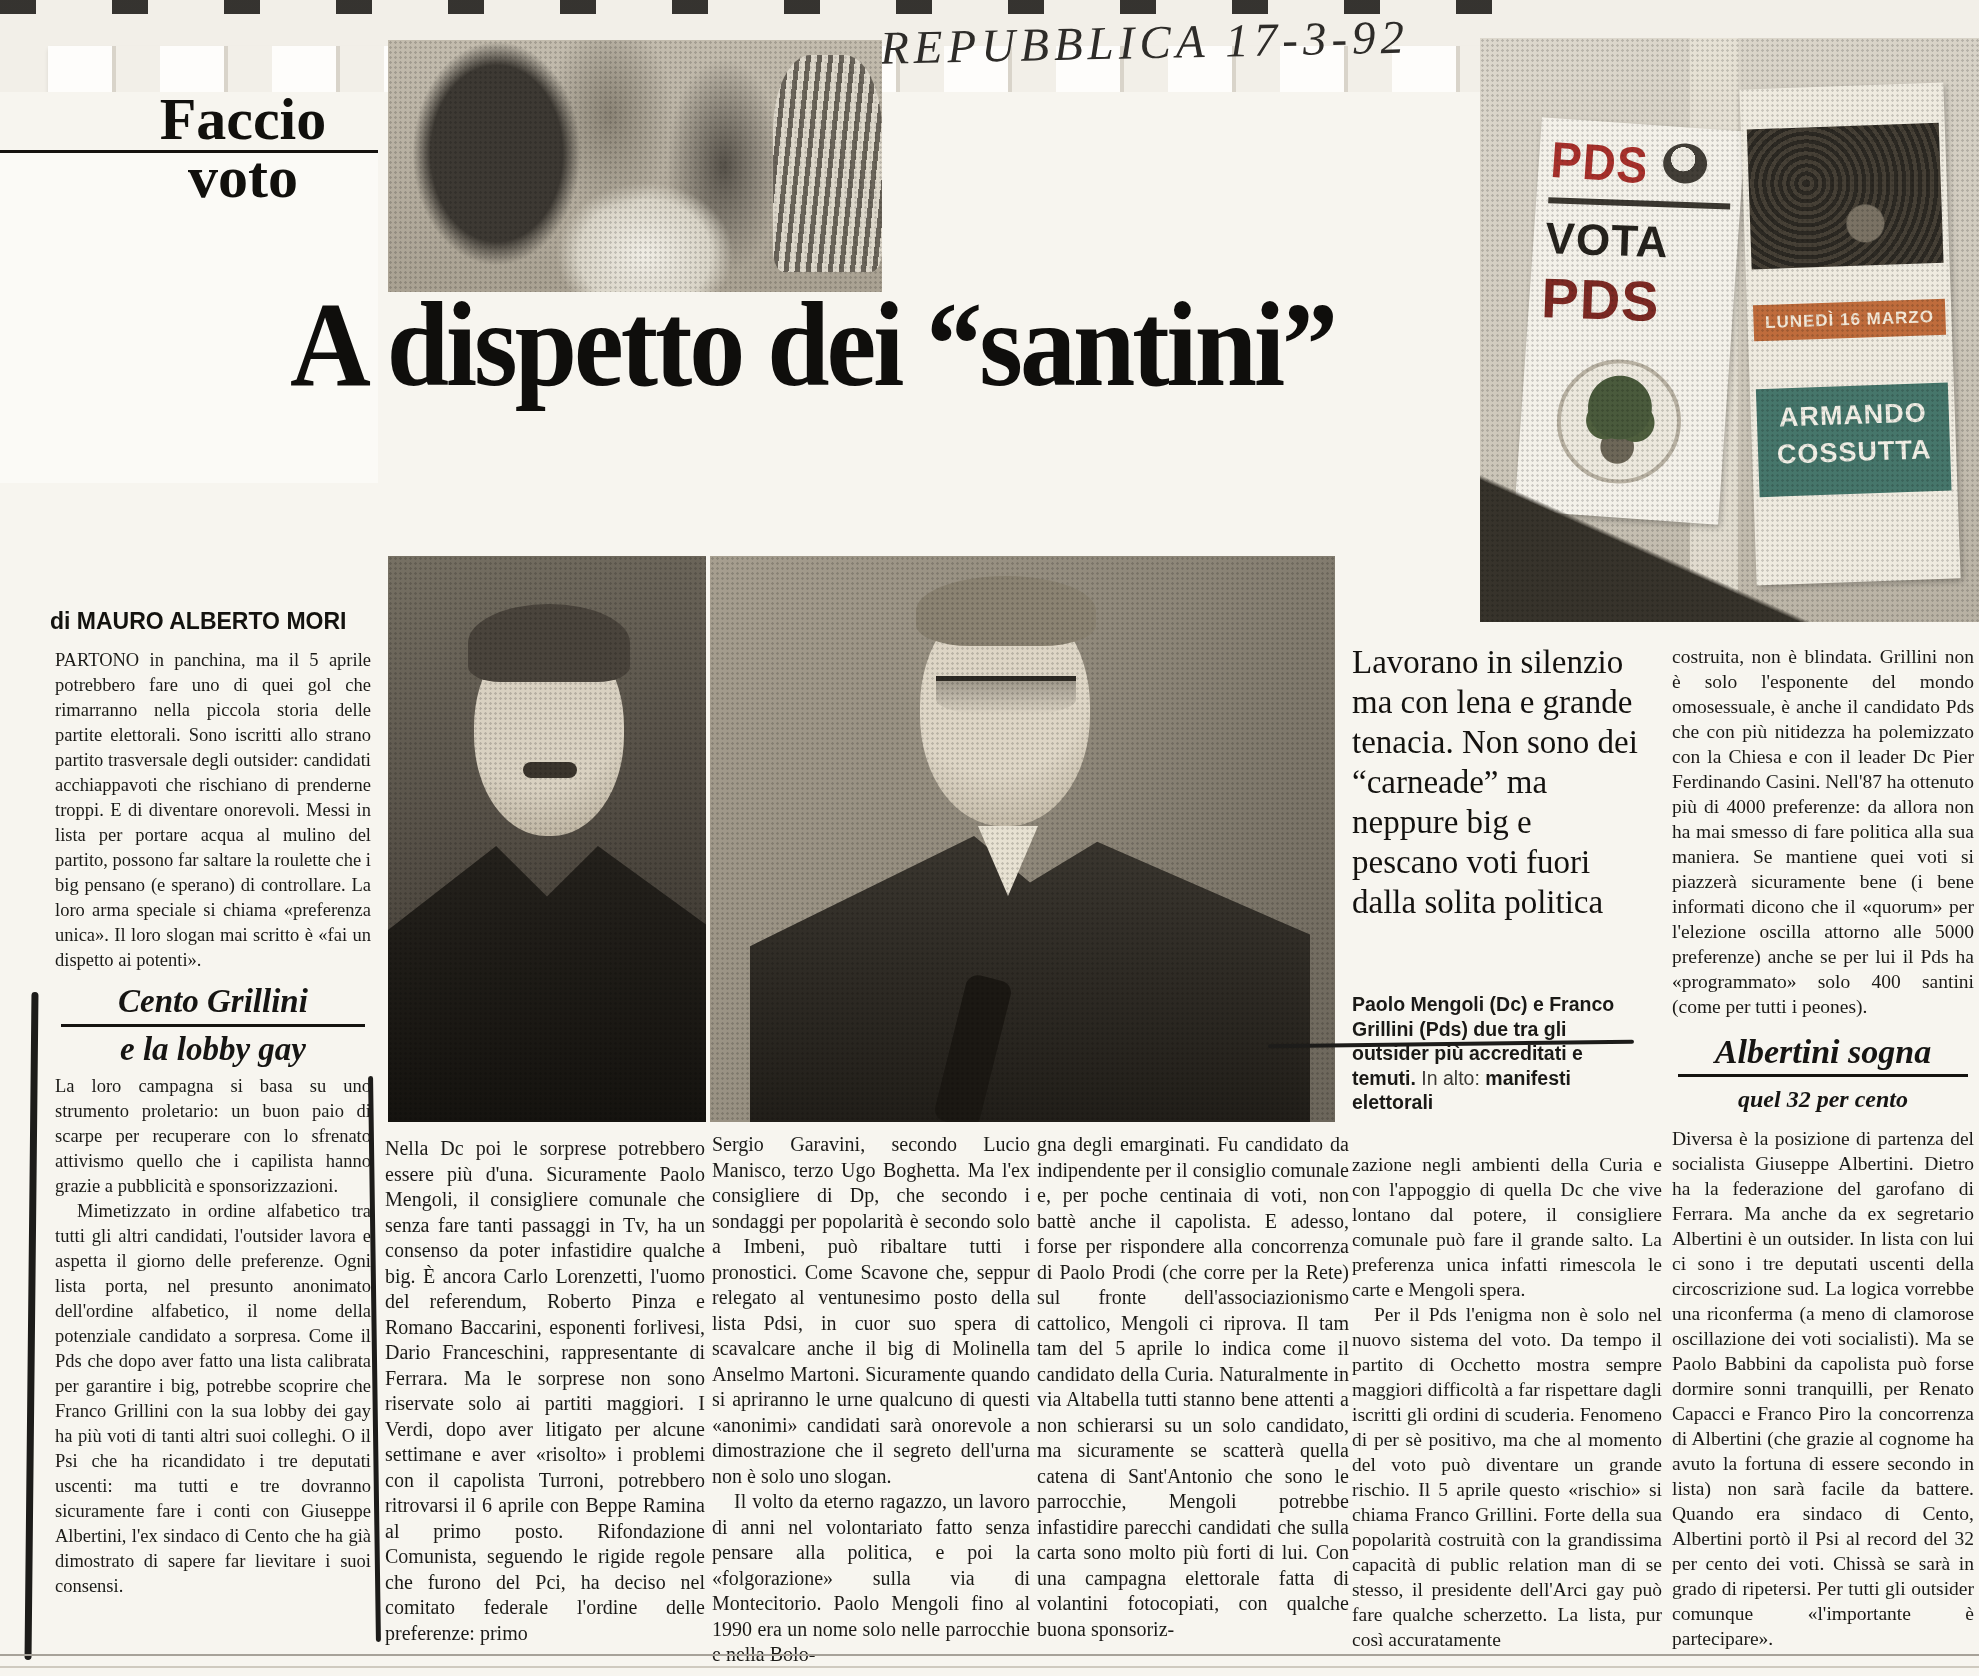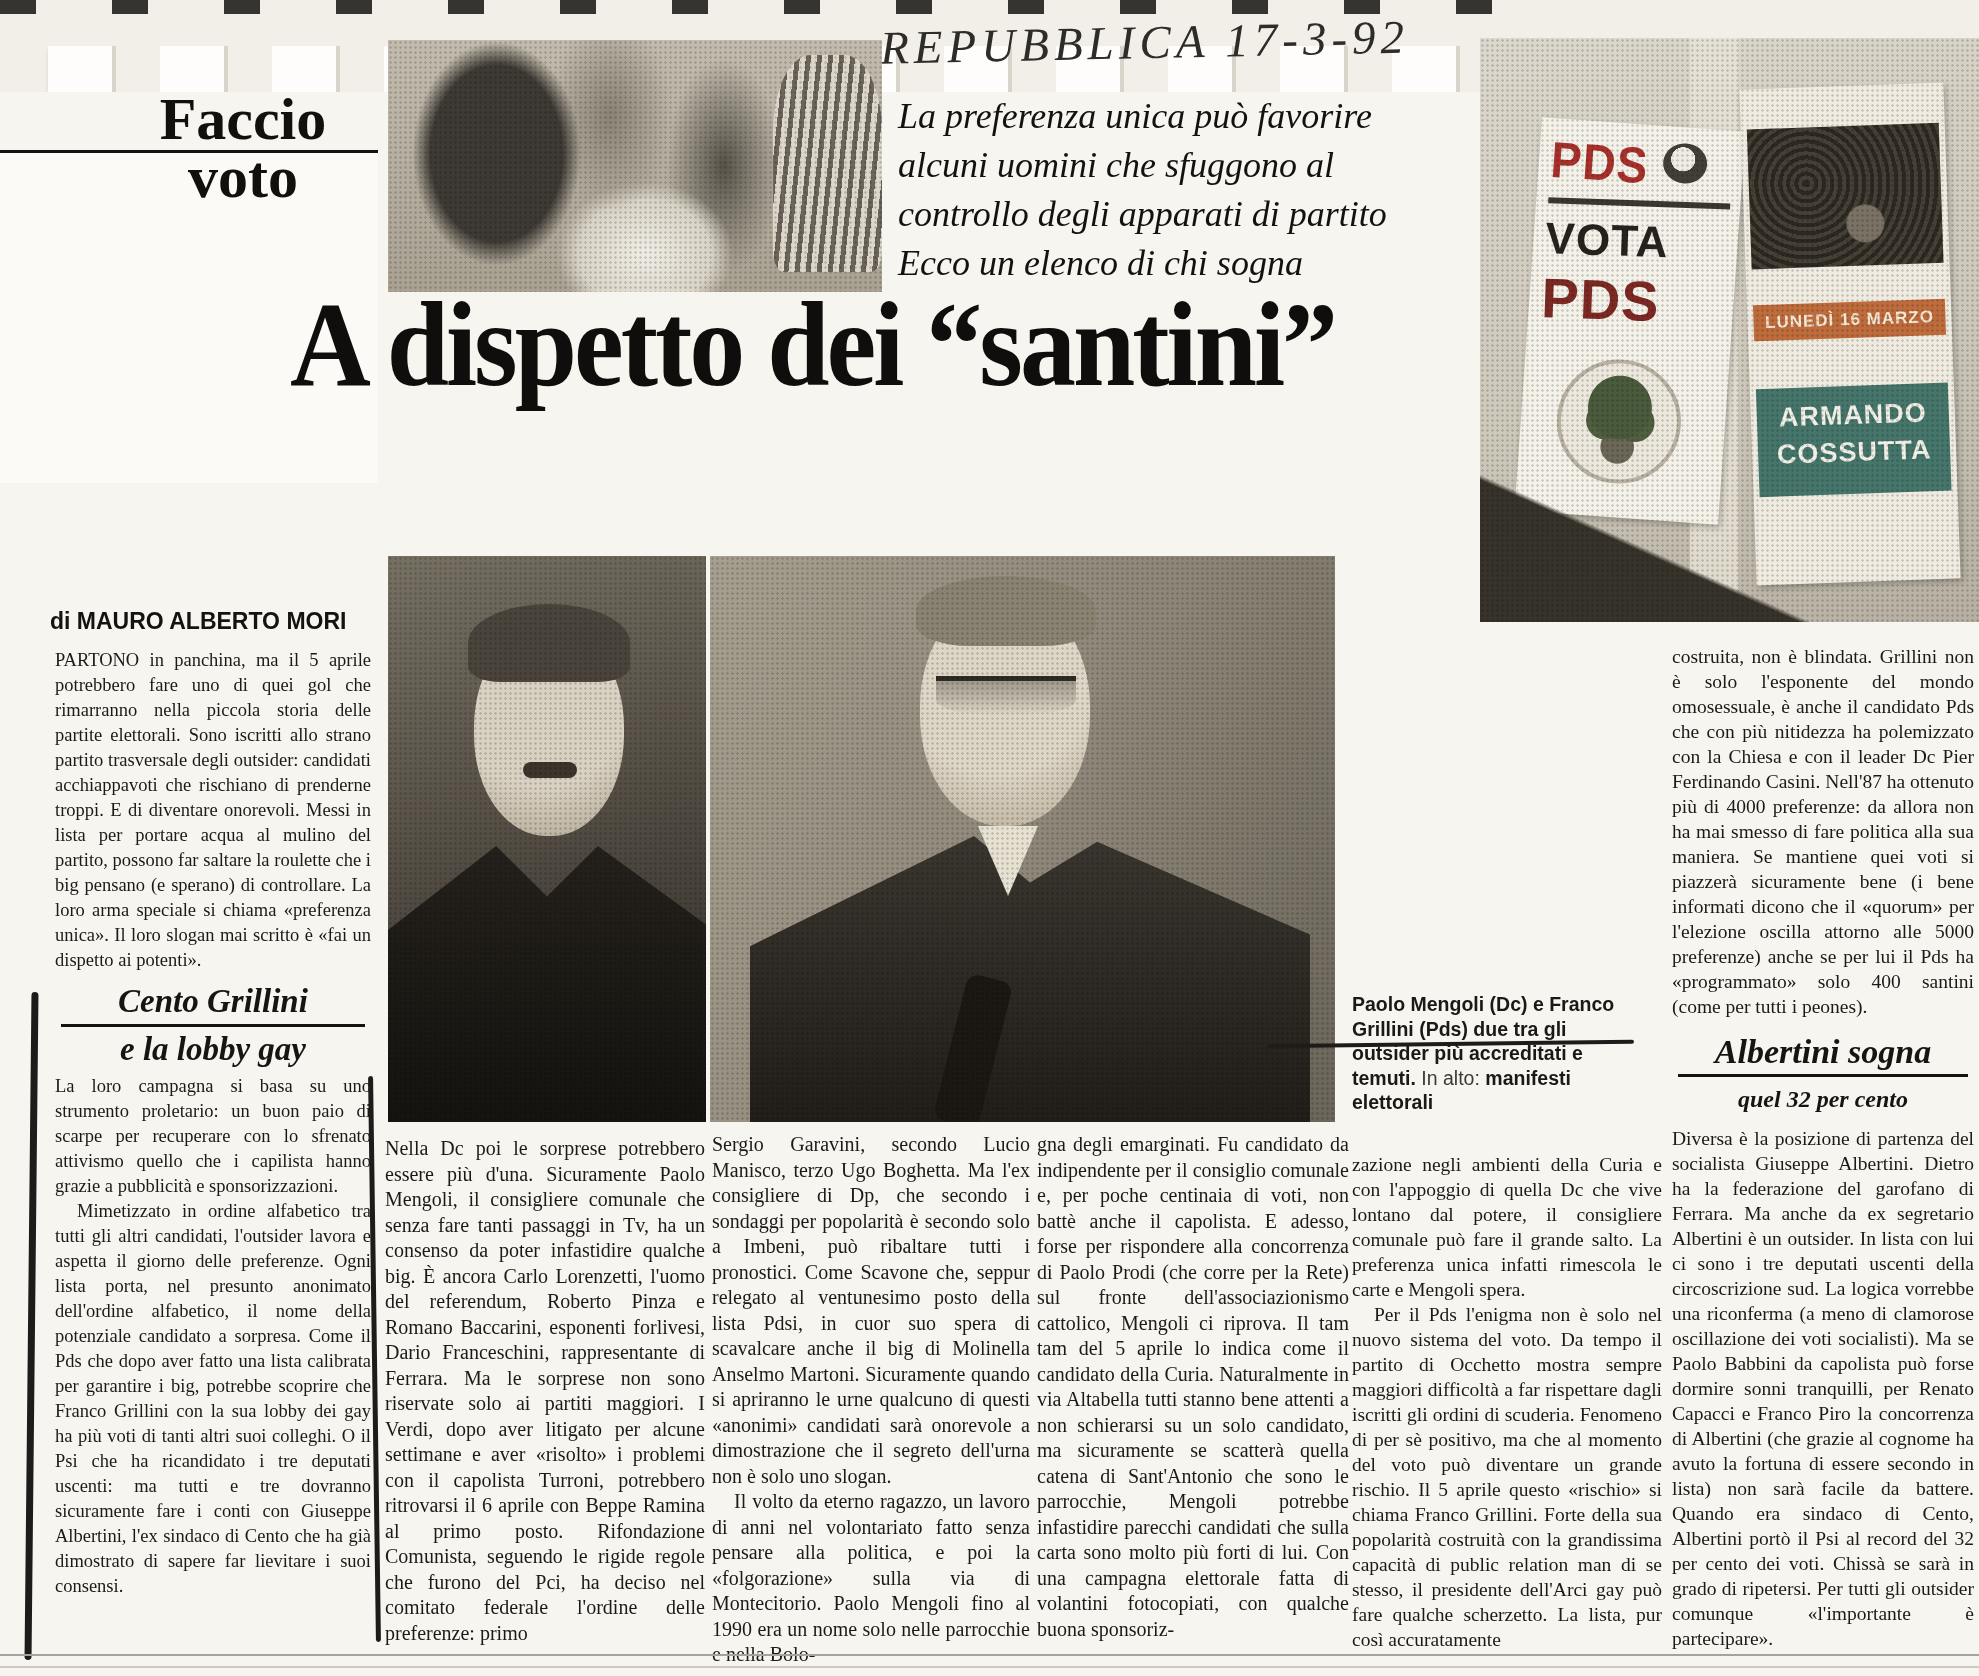--- a/index.html
+++ b/index.html
@@ -36,24 +36,20 @@
   <div class="abs" style="left:388px;top:40px;width:494px;height:252px;overflow:hidden;background:
         radial-gradient(ellipse 120px 160px at 22% 45%, #3d3933 0%, #3d3933 55%, transparent 70%),
         radial-gradient(ellipse 90px 140px at 45% 30%, #8a8375 0%, transparent 70%),
         radial-gradient(ellipse 110px 90px at 52% 85%, #efece4 0%, #d9d4c7 60%, transparent 80%),
         radial-gradient(ellipse 80px 150px at 68% 50%, #57524a 0%, transparent 72%),
         linear-gradient(#c3bcae,#a9a192);">
     <div class="abs" style="left:78%;top:6%;width:22%;height:86%;border-radius:35% 35% 10% 10%;background:repeating-linear-gradient(96deg,#6b655b 0 5px,#ddd7ca 5px 11px);"></div>
     <div class="ht"></div>
   </div>
 
-  <div class="abs serif" style="left:898px;top:92px;width:580px;font-style:italic;font-size:36px;line-height:49px;white-space:pre-line;color:#14120f;">La preferenza unica può favorire
-alcuni uomini che sfuggono al
-controllo degli apparati di partito
-Ecco un elenco di chi sogna</div>
 
   <div class="abs" style="left:1480px;top:38px;width:499px;height:584px;overflow:hidden;background:linear-gradient(165deg,#ddd8cd 0%,#cfc9bc 55%,#b7b0a2 100%);">
     <div class="abs" style="left:210px;top:0;width:48px;height:100%;background:#e8e3d7;opacity:.8;"></div>
 
     <div class="abs" style="left:48px;top:86px;width:182px;height:380px;background:#f4f1e9;transform:rotate(4deg);box-shadow:2px 3px 6px rgba(0,0,0,.25);padding:14px 10px 0 12px;">
       <span class="poster-txt" style="display:inline-block;font-size:46px;color:#a8312c;transform:scaleY(1.1);">PDS</span>
       <span class="abs" style="left:124px;top:16px;width:44px;height:40px;border-radius:50%;background:radial-gradient(circle at 45% 40%, #efece3 0 35%, #433f38 36% 100%);"></span>
       <div style="height:6px;background:#3c3831;margin:8px 0 10px 0;transform:rotate(-2deg);"></div>
       <div class="poster-txt" style="font-size:44px;color:#26231e;transform:rotate(-2deg);">VOTA</div>
       <div class="poster-txt" style="font-size:56px;color:#7d2a24;transform:rotate(-2deg);margin-top:2px;">PDS</div>
@@ -102,20 +98,27 @@
   <div class="abs" style="left:710px;top:556px;width:625px;height:566px;overflow:hidden;background:linear-gradient(115deg,#a79f90 0%,#8d8678 55%,#6b655a 100%);">
     <div class="abs" style="left:210px;top:40px;width:170px;height:230px;border-radius:48%;background:radial-gradient(circle at 45% 35%,#ded6c6 0 55%,#b7ad9a 100%);"></div>
     <div class="abs" style="left:206px;top:20px;width:180px;height:70px;border-radius:50% 50% 30% 30%;background:#8b8372;"></div>
     <div class="abs" style="left:226px;top:120px;width:140px;height:34px;border-top:5px solid #2e2a24;background:linear-gradient(rgba(40,36,30,.35),transparent);border-radius:0 0 40% 40%;"></div>
     <div class="abs" style="left:40px;top:280px;width:560px;height:290px;background:linear-gradient(#3a362f,#211e19);clip-path:polygon(0 38%,40% 0,50% 16%,62% 2%,100% 34%,100% 100%,0 100%);"></div>
     <div class="abs" style="left:268px;top:270px;width:60px;height:70px;background:#e7e1d2;clip-path:polygon(0 0,100% 0,50% 100%);"></div>
     <div class="abs" style="left:240px;top:420px;width:46px;height:150px;border-radius:12px;background:#1b1813;transform:rotate(14deg);"></div>
     <div class="ht"></div>
   </div>
 
+  <div class="abs serif" style="left:1352px;top:642px;width:306px;font-size:33px;line-height:40px;white-space:pre-line;color:#14120f;">Lavorano in silenzio
+ma con lena e grande
+tenacia. Non sono dei
+“carneade” ma
+neppure big e
+pescano voti fuori
+dalla solita politica</div>
 
   <div class="abs sans" style="left:1352px;top:992px;width:286px;font-size:19.5px;line-height:24.5px;color:#1a1916;">
     <span style="font-weight:bold;">Paolo Mengoli (Dc) e Franco Grillini (Pds) due tra gli outsider più accreditati e temuti.</span><span style="color:#3c3a35;"> In alto: </span><span style="font-weight:bold;">manifesti elettorali</span>
   </div>
   <div class="abs penline" style="left:1268px;top:1042px;width:366px;height:4px;transform:rotate(-.7deg);"></div>
 
   <div class="abs serif just bodycol" style="left:385px;top:1136px;width:320px;height:544px;overflow:hidden;">
     <p>Nella Dc poi le sorprese potrebbero essere più d'una. Sicuramente Paolo Mengoli, il consigliere comunale che senza fare tanti passaggi in Tv, ha un consenso da poter infastidire qualche big. È ancora Carlo Lorenzetti, l'uomo del referendum, Roberto Pinza e Romano Baccarini, esponenti forlivesi, Dario Franceschini, rappresentante di Ferrara. Ma le sorprese non sono riservate solo ai partiti maggiori. I Verdi, dopo aver litigato per alcune settimane e aver «risolto» i problemi con il capolista Turroni, potrebbero ritrovarsi il 6 aprile con Beppe Ramina al primo posto. Rifondazione Comunista, seguendo le rigide regole che furono del Pci, ha deciso nel comitato federale l'ordine delle preferenze: primo</p>
   </div>
 

